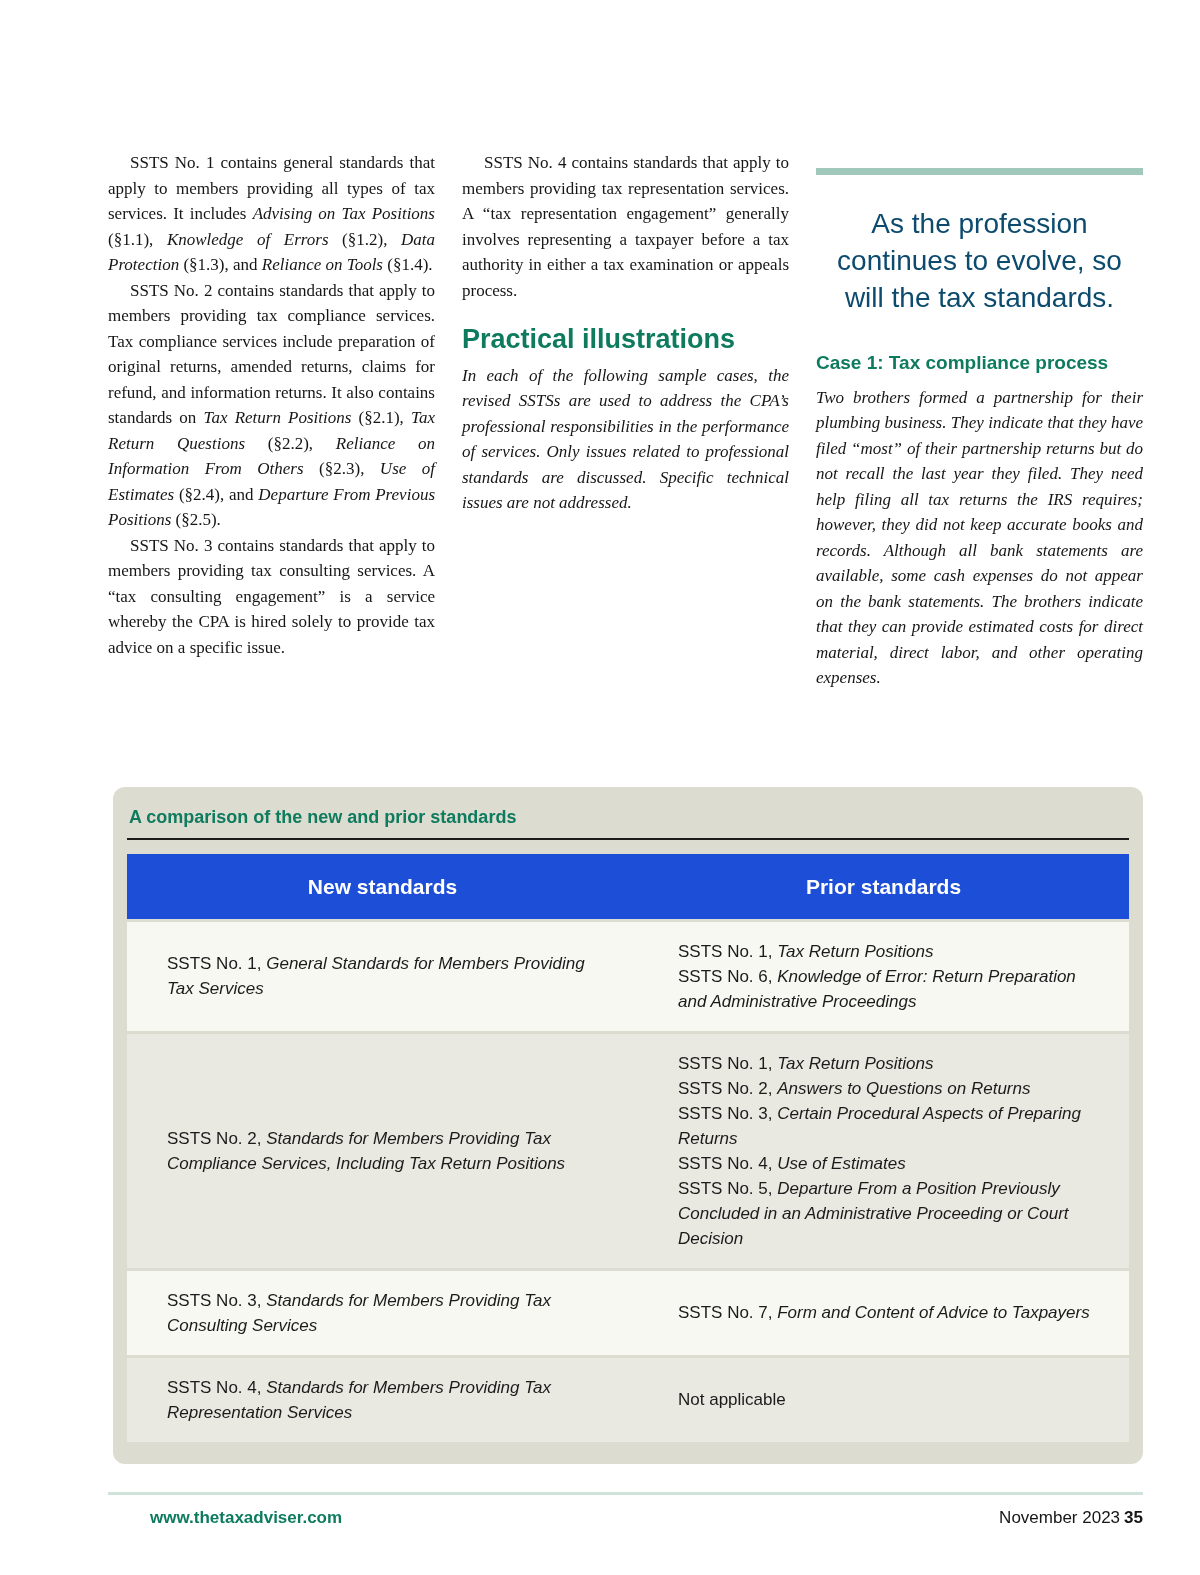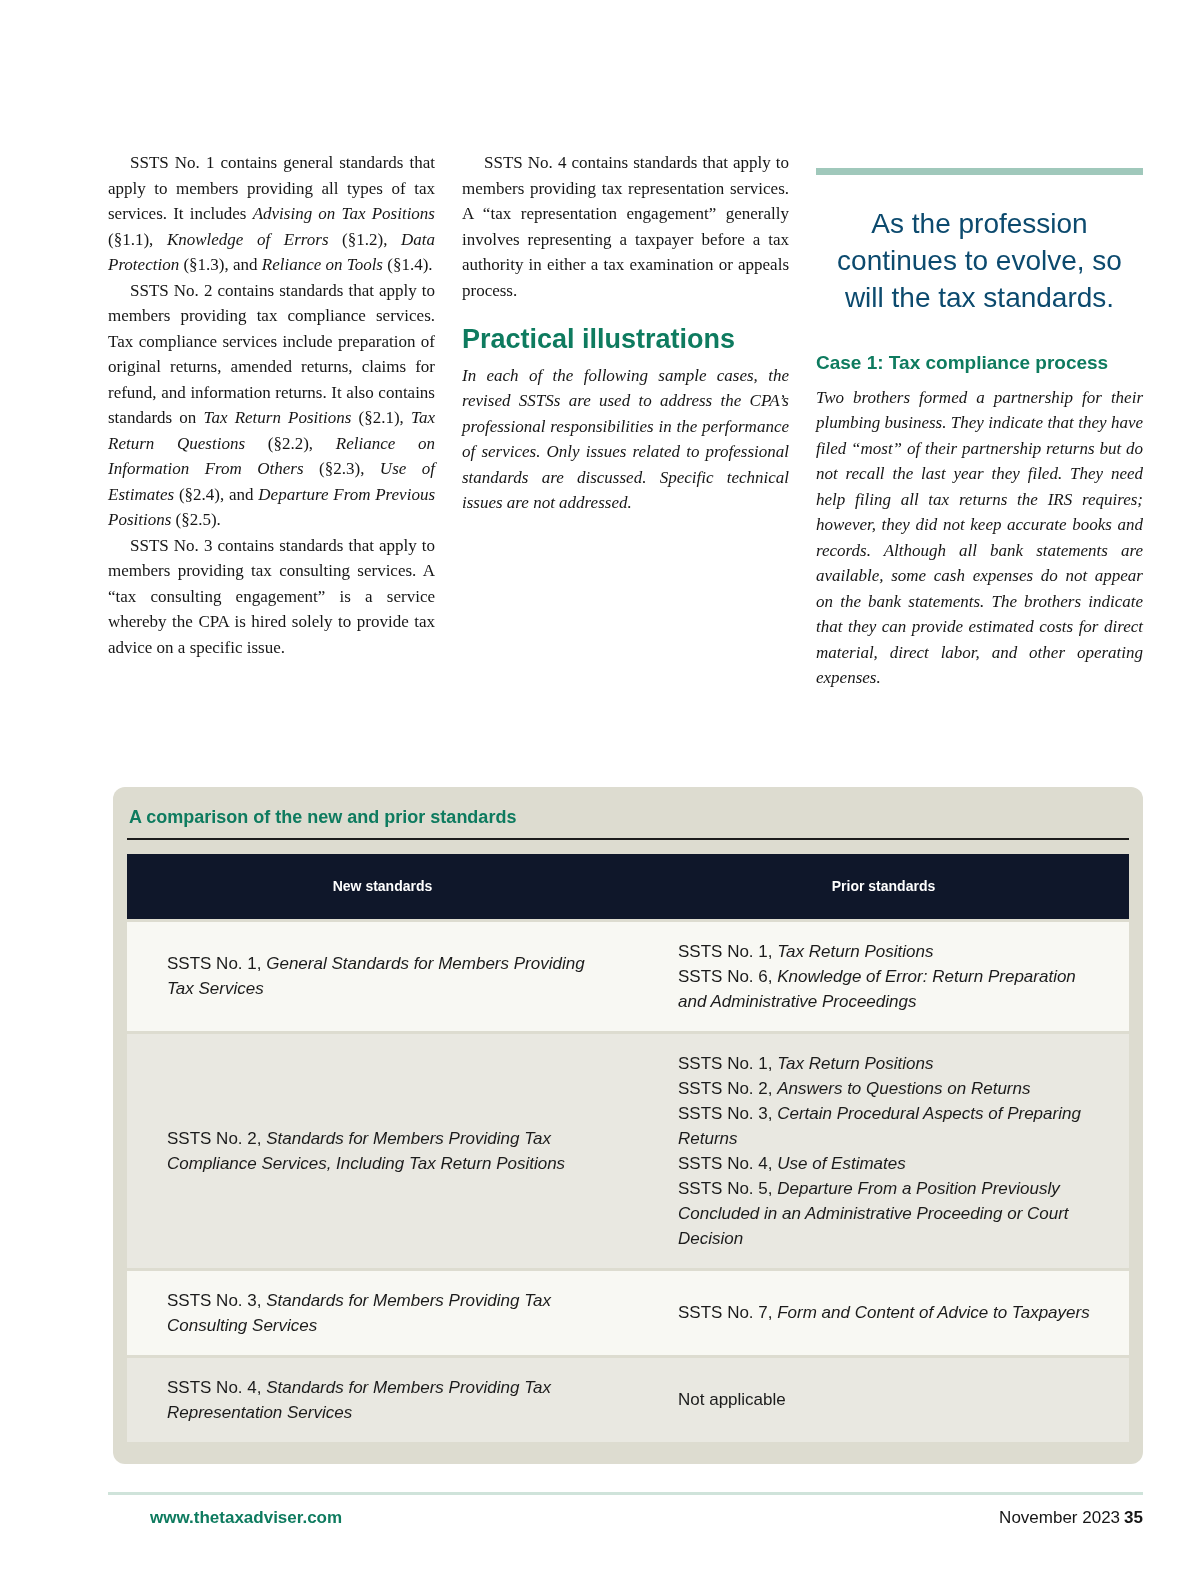--- a/index.html
+++ b/index.html
@@ -45,21 +45,21 @@
     padding:4px 2px 10px 2px;
   }
   .panel-rule { border:none; border-top:2px solid #1c1c1c; margin:0 0 14px 0; }
 
   table.compare {
     width:100%; border-collapse:collapse;
     font-family:"Liberation Sans","DejaVu Sans",sans-serif;
     font-size:17px; line-height:25px; color:#1b1b1b;
   }
   table.compare th {
-    background:#0f172a; color:#ffffff; font-weight:bold; font-size:14px;
+    background:#1d4ed8; color:#ffffff; font-weight:bold; font-size:21px;
     height:66px; text-align:center; vertical-align:middle; padding:8px 24px;
   }
   table.compare td {
     vertical-align:middle; padding:17px 24px 17px 40px; text-align:left;
   }
   table.compare col.new-col { width:51%; }
   table.compare col.prior-col { width:49%; }
   table.compare tbody tr:nth-child(odd) td { background:#f8f8f3; }
   table.compare tbody tr:nth-child(even) td { background:#e9e8e1; }
   table.compare tbody tr td { border-top:3px solid #dddcd0; }

